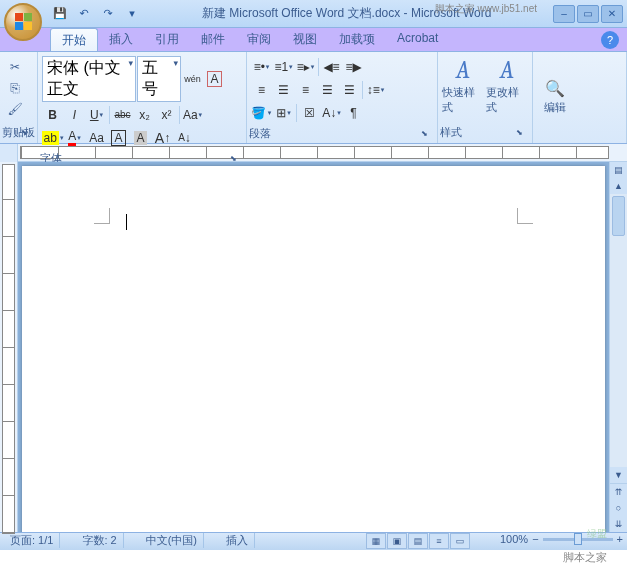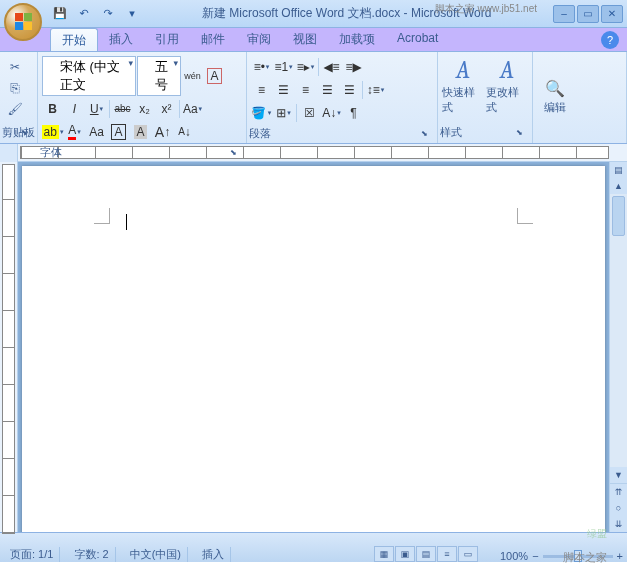--- a/index.html
+++ b/index.html
@@ -28,21 +28,21 @@
 .launcher { position: absolute; right: 2px; bottom: 1px; width: 12px; height: 12px; font-size: 8px; color: #3b5c8f; }
 
 .big-btn { width: 36px; display: flex; flex-direction: column; align-items: center; justify-content: center; font-size: 11px; color: #3b5c8f; gap: 2px; }
 .paste-icon { width: 26px; height: 30px; background: #f5e6b8; border: 1px solid #c5a85a; border-radius: 3px; position: relative; }
 .paste-icon::after { content: ''; position: absolute; top: 4px; left: 3px; width: 16px; height: 20px; background: #fff; border: 1px solid #888; }
 .cut-col { display: flex; flex-direction: column; gap: 3px; padding: 2px; }
 .sm-btn { width: 18px; height: 18px; display: flex; align-items: center; justify-content: center; font-size: 12px; color: #3b5c8f; }
 
 .font-rows { display: flex; flex-direction: column; gap: 2px; width: 200px; }
 .row { display: flex; gap: 1px; align-items: center; }
-.combo { border: 1px solid #9cbce2; background: #fff; font-size: 13px; padding: 1px 14px 1px 17px; position: relative; }
+.combo { border: 1px solid #9cbce2; background: #fff; font-size: 16px; padding: 1px 14px 1px 4px; position: relative; }
 .combo::after { content: '▾'; position: absolute; right: 2px; top: 1px; font-size: 9px; color: #3b5c8f; }
 .tbtn { width: 21px; height: 21px; border: 1px solid transparent; display: flex; align-items: center; justify-content: center; font-size: 12px; color: #333; border-radius: 2px; }
 .tbtn.dd::after { content: '▾'; font-size: 7px; margin-left: 1px; color: #3b5c8f; }
 .sep { width: 1px; height: 18px; background: #b5d0ec; margin: 0 1px; }
 
 .para-rows { display: flex; flex-direction: column; gap: 2px; width: 182px; }
 
 .style-btn { width: 42px; display: flex; flex-direction: column; align-items: center; font-size: 11px; color: #3b5c8f; gap: 1px; }
 .style-icon { font-size: 24px; font-style: italic; font-family: Cambria, serif; }
 
@@ -57,21 +57,21 @@
 .page { background: #fff; margin: 4px 4px 0 4px; height: 500px; position: relative; box-shadow: 0 0 3px rgba(0,0,0,0.3); }
 .margin-tl { position: absolute; top: 42px; left: 72px; width: 16px; height: 16px; border-left: 1px solid #aaa; border-top: 1px solid #aaa; transform: rotate(180deg); }
 .margin-tr { position: absolute; top: 42px; right: 72px; width: 16px; height: 16px; border-right: 1px solid #aaa; border-top: 1px solid #aaa; transform: rotate(180deg); }
 .cursor { position: absolute; top: 48px; left: 104px; width: 1px; height: 16px; background: #000; }
 .vscroll { width: 18px; background: #dce9f7; border-left: 1px solid #b5d0ec; display: flex; flex-direction: column; }
 .sbtn { height: 16px; display: flex; align-items: center; justify-content: center; font-size: 9px; color: #3b5c8f; background: #cde1f7; }
 .thumb { height: 40px; background: #b9d4f0; margin: 2px; border: 1px solid #9cbce2; border-radius: 2px; }
 .strack { flex: 1; }
 .nav-btns { border-top: 1px solid #b5d0ec; }
 
-.status-bar { height: 30px; background: linear-gradient(#d8e8fa, #bcd6f2); border-top: 1px solid #8db2e3; display: flex; align-items: flex-end; font-size: 11px; color: #3b5c8f; padding: 0 4px; gap: 8px; }
+.status-bar { height: 18px; background: linear-gradient(#d8e8fa, #bcd6f2); border-top: 1px solid #8db2e3; display: flex; align-items: flex-start; font-size: 11px; color: #3b5c8f; padding: 0 4px; gap: 16px; }
 .status-item { padding: 0 6px; border-right: 1px solid #a5c5e8; }
 .view-btns { margin-left: auto; display: flex; gap: 1px; }
 .view-btn { width: 20px; height: 16px; background: #cde1f7; border: 1px solid #9cbce2; font-size: 9px; display: flex; align-items: center; justify-content: center; }
 .zoom { display: flex; align-items: center; gap: 4px; margin-left: 14px; }
 .zoom-slider { width: 70px; height: 3px; background: #9cbce2; position: relative; }
 .zoom-knob { width: 8px; height: 12px; background: #cde1f7; border: 1px solid #6b9cd5; position: absolute; left: 31px; top: -5px; }
 
 .watermark-br { position: absolute; bottom: 30px; right: 20px; font-size: 10px; color: #9c9; opacity: 0.7; z-index: 50; }
 .watermark-br2 { position: absolute; bottom: 6px; right: 20px; font-size: 11px; color: #888; z-index: 50; }
 </style>

